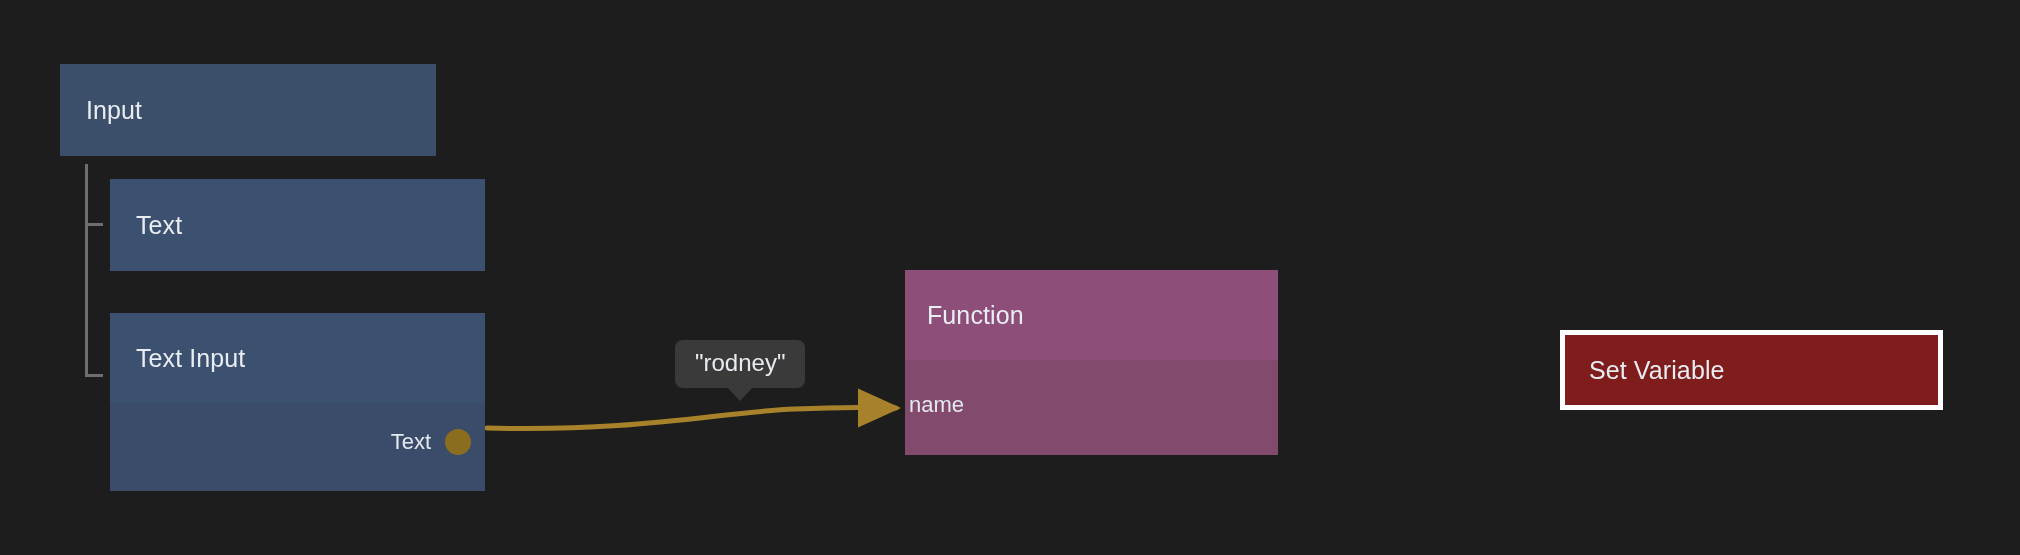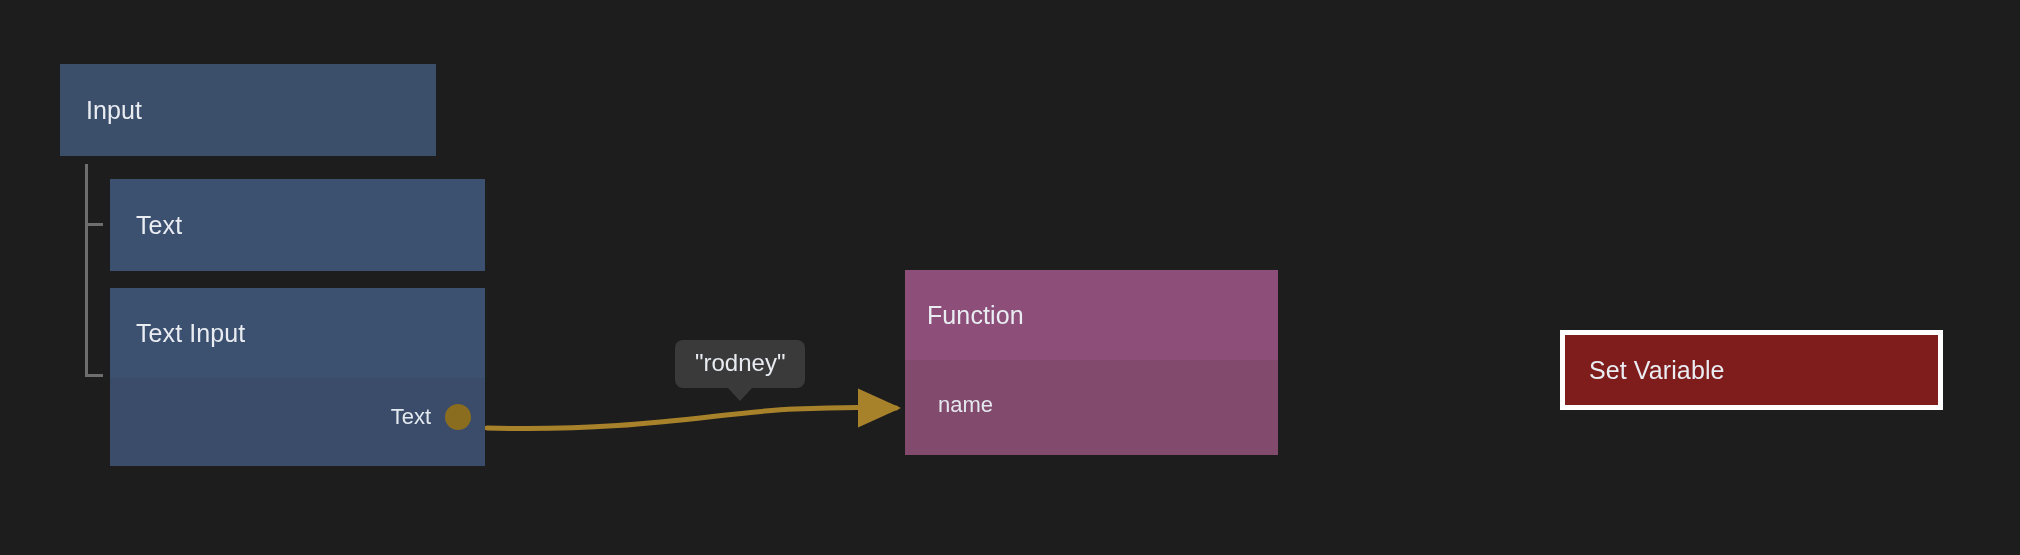--- a/index.html
+++ b/index.html
@@ -58,21 +58,21 @@
     background: #3c5070;
   }
   .node-text .node-header {
     height: 92px;
     padding-left: 26px;
   }
 
   
   .node-textinput {
     left: 110px;
-    top: 288px;
+    top: 313px;
     width: 375px;
     height: 178px;
   }
   .node-textinput .node-header {
     height: 90px;
     padding-left: 26px;
     background: #3c5070;
   }
   .node-textinput .node-body {
     height: 88px;
@@ -133,21 +133,21 @@
   .port-row-in {
     left: 0;
     top: 30px;
   }
   .port-label {
     color: #e4e9ef;
     font-size: 22px;
     white-space: nowrap;
   }
   .port-label-in {
-    margin-left: 33px;
+    margin-left: 4px;
   }
 
   
   #wires {
     position: absolute;
     left: 0;
     top: 0;
     width: 2020px;
     height: 555px;
     pointer-events: none;

